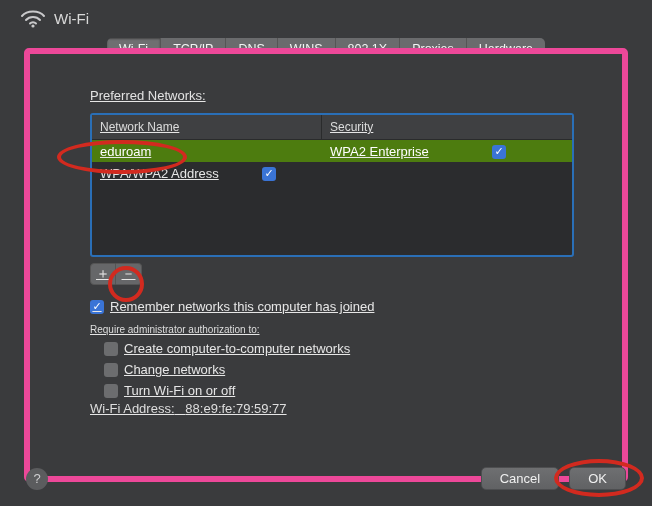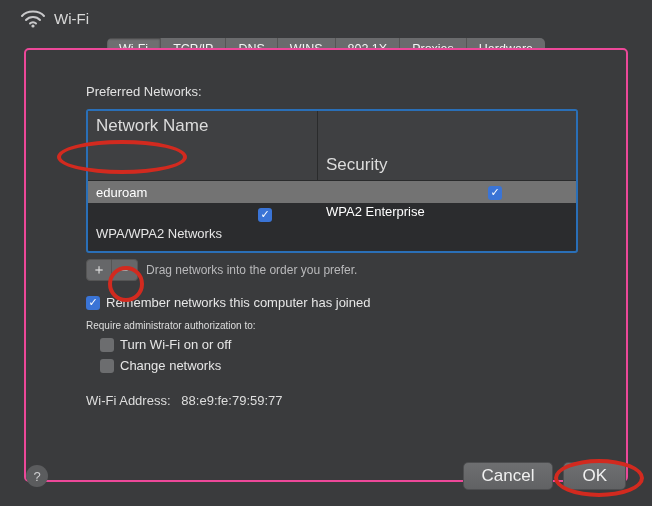--- a/index.html
+++ b/index.html
@@ -48,62 +48,64 @@
   }
   .tab:last-child { border-right: none; }
   .tab.selected {
     background: #6f6f71;
     box-shadow: inset 0 1px 2px rgba(0,0,0,.4);
   }
   .panel {
     position: absolute;
     left: 24px; right: 24px;
     top: 48px; bottom: 24px;
-    border: 2px solid #ec4899;
+    border: 6px solid #ec4899;
     border-radius: 5px;
     background: #3a3b3d;
     padding: 34px 48px 18px 60px;
+    text-decoration: underline;
   }
   .section-label {
     color: #e2e2e2;
     font-size: 13px;
     margin-bottom: 10px;
   }
   .net-table {
     border: 2px solid #2a6fb7;
     border-radius: 3px;
     background: #2b2c2e;
     height: 144px;
     overflow: hidden;
   }
   .net-head {
     display: flex;
     background: #3f4042;
     color: #dcdcdc;
-    font-size: 17px;
+    font-size: 12px;
     border-bottom: 1px solid #2a2b2c;
+    align-items: flex-end;
   }
   .net-head > div {
     padding: 5px 8px;
     border-right: 1px solid #2a2b2c;
   }
   .net-head > div:last-child { border-right: none; }
   .col-name { flex: 0 0 230px; }
-  .col-sec  { flex: 0 0 160px; margin-top: 39px; }
+  .col-sec  { flex: 0 0 160px; }
   .col-join { flex: 1; }
   .net-row {
     display: flex;
     font-size: 13px;
     padding: 3px 0;
     height: 22px;
     align-items: center;
   }
   .net-row > div { padding: 0 8px; }
   .net-row.sel {
-    background: #737373;
+    background: #4d7c0f;
     color: #fff;
   }
   .net-row .col-join { padding-left: 10px; }
   .chk {
     width: 14px; height: 14px;
     border-radius: 3px;
     background: #3a74d6;
     display: inline-flex;
     align-items: center; justify-content: center;
     color: #fff;
@@ -145,21 +147,21 @@
   }
   .sub-label {
     color: #dedede;
     font-size: 10px;
     margin-top: 10px;
     margin-bottom: 6px;
   }
   .sub-opts { padding-left: 14px; }
   .sub-opts .opt-line { margin-top: 6px; }
   .addr-line {
-    margin-top: 20px;
+    margin-top: 3px;
     font-size: 13px;
     color: #dedede;
   }
   .footer {
     position: absolute;
     left: 0; right: 0; bottom: 16px;
     display: flex;
     align-items: center;
     padding: 0 26px;
   }
@@ -172,21 +174,21 @@
     align-items: center; justify-content: center;
     font-size: 13px;
     cursor: pointer;
   }
   .footer .spacer { flex: 1; }
   .btn {
     background: linear-gradient(#6e6f71, #616264);
     border: 1px solid #4d4e50;
     border-radius: 5px;
     color: #f0f0f0;
-    font-size: 17px;
+    font-size: 13px;
     padding: 3px 18px;
     margin-left: 10px;
     cursor: pointer;
   }
   
   .anno {
     position: absolute;
     border: 4px solid #d22a1f;
     border-radius: 50%;
     pointer-events: none;
@@ -232,46 +234,49 @@
         <div class="col-name">Network Name</div>
         <div class="col-sec">Security</div>
       </div>
       <div id="netrows">
           <div class="net-row sel">
             <div class="col-name">eduroam</div>
             <div class="col-sec">WPA2 Enterprise</div>
             <div class="col-join"><span class="chk">✓</span></div>
           </div>
           <div class="net-row">
-            <div class="col-sec">WPA/WPA2 Networks</div>
+            <div class="col-sec">WPA/WPA2 Address</div>
             <div class="col-join"><span class="chk">✓</span></div>
           </div>
         </div>
     </div>
 
     <div class="table-controls">
       <div class="sqbtn">＋</div>
       <div class="sqbtn">－</div>
-      <span class="hint">Drag networks into the order you prefer.</span>
     </div>
 
     <div class="opt-line">
       <span class="chk" id="remember-chk">✓</span>
       <span>Remember networks this computer has joined</span>
     </div>
 
     <div class="sub-label">Require administrator authorization to:</div>
     <div class="sub-opts" id="adminopts">
         <div class="opt-line">
           <span class="chk empty"></span>
-          <span>Turn Wi-Fi on or off</span>
+          <span>Create computer-to-computer networks</span>
         </div>
         <div class="opt-line">
           <span class="chk empty"></span>
           <span>Change networks</span>
+        </div>
+        <div class="opt-line">
+          <span class="chk empty"></span>
+          <span>Turn Wi-Fi on or off</span>
         </div>
       </div>
 
     <div class="addr-line">
       <span>Wi-Fi Address:</span>
       &nbsp;&nbsp;<span>88:e9:fe:79:59:77</span>
     </div>
 
   </div>
 

